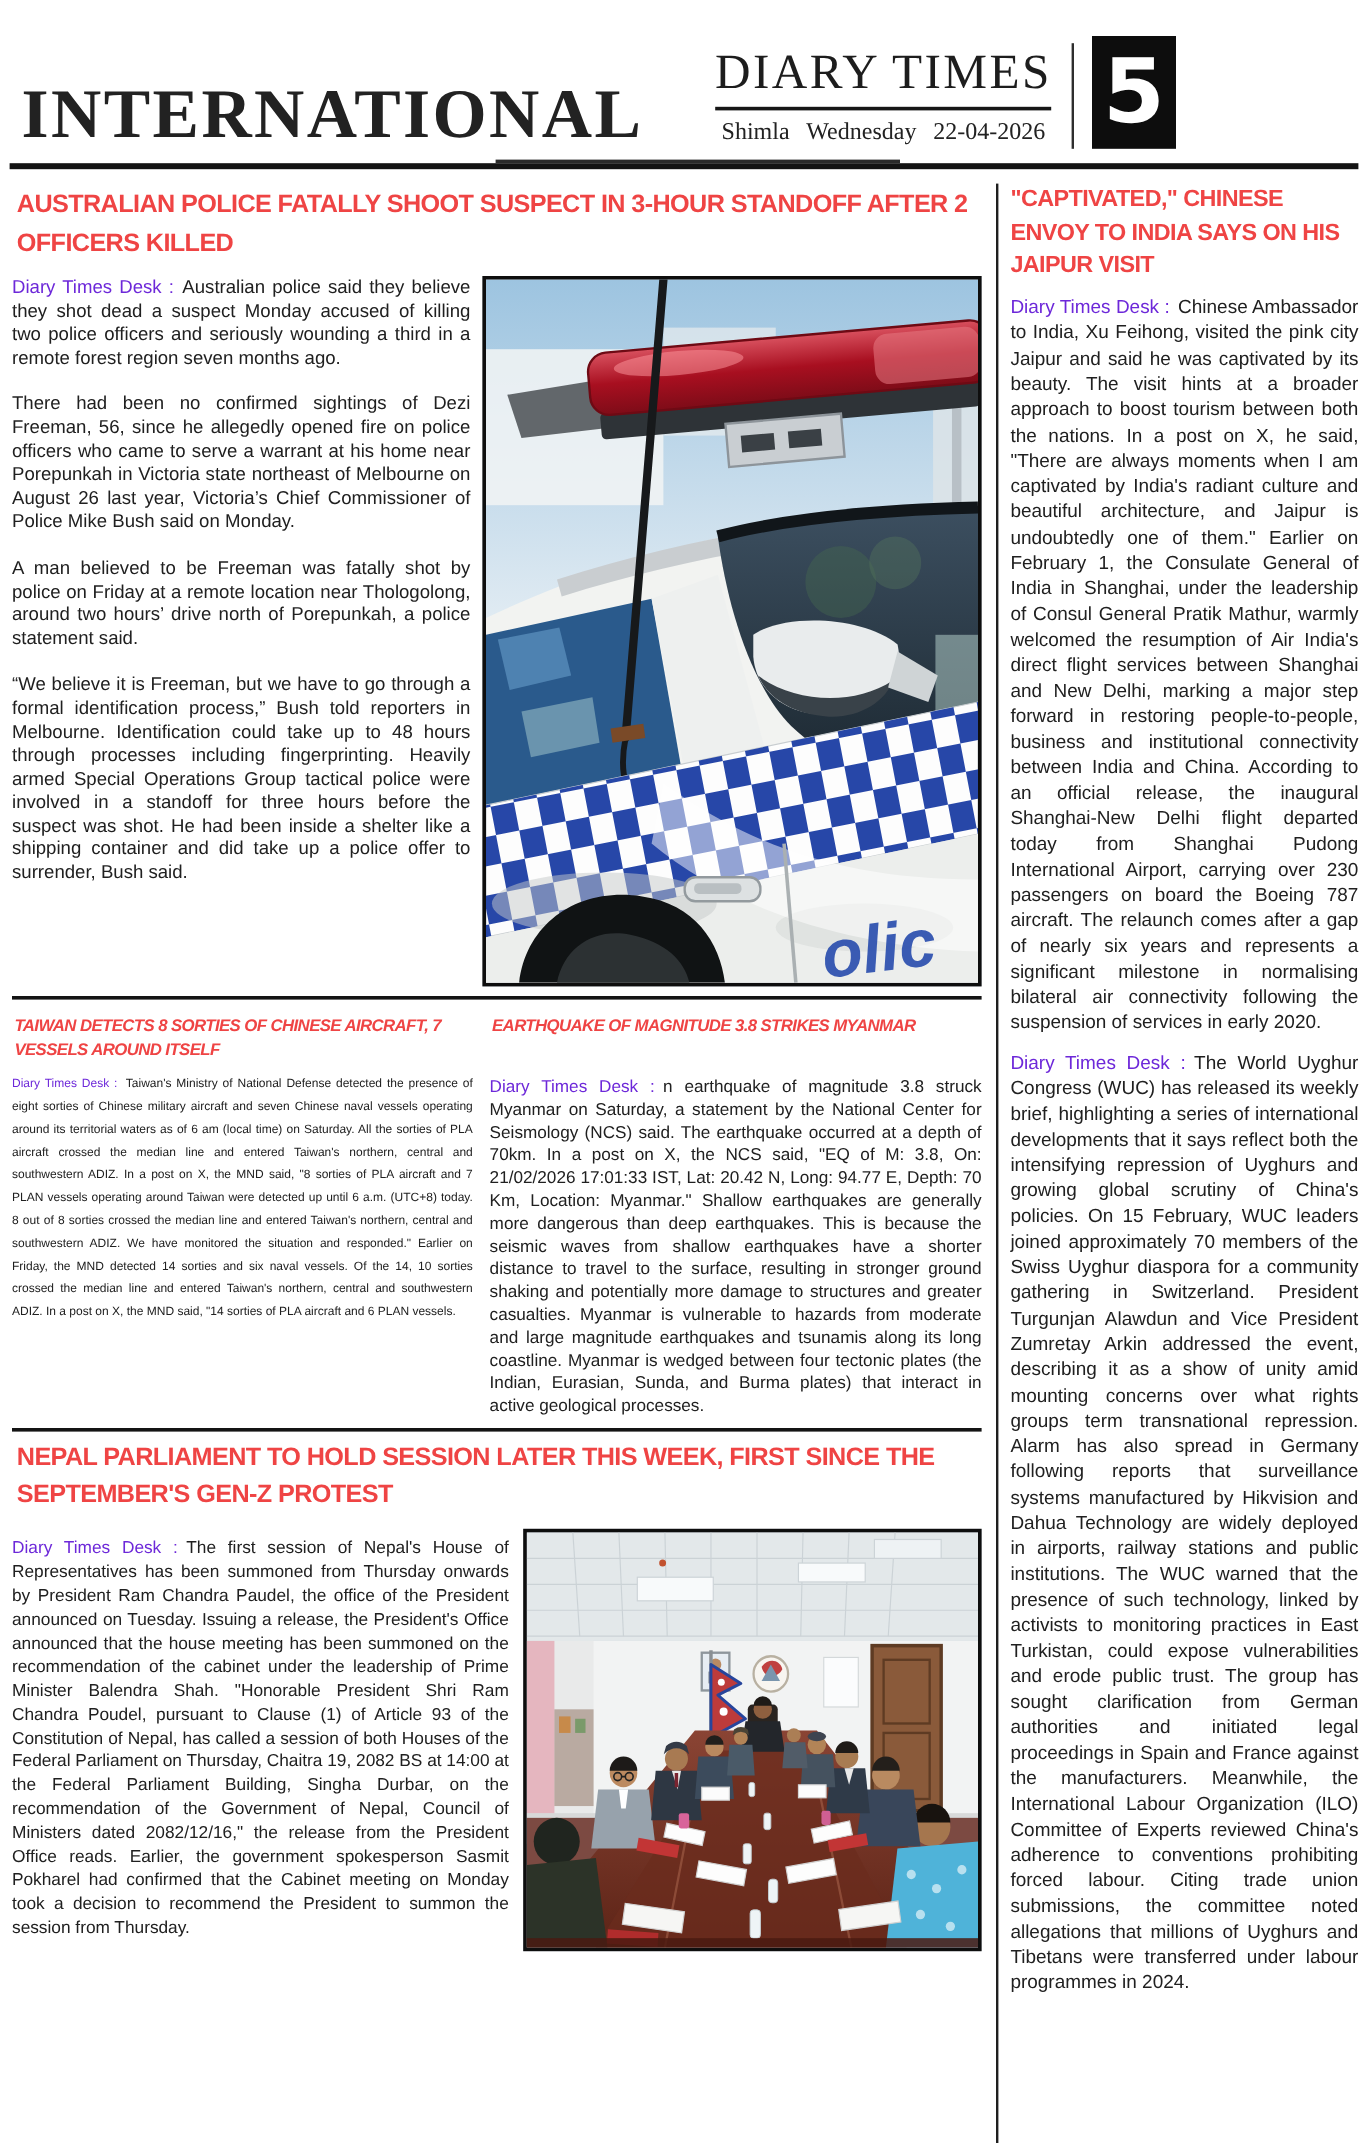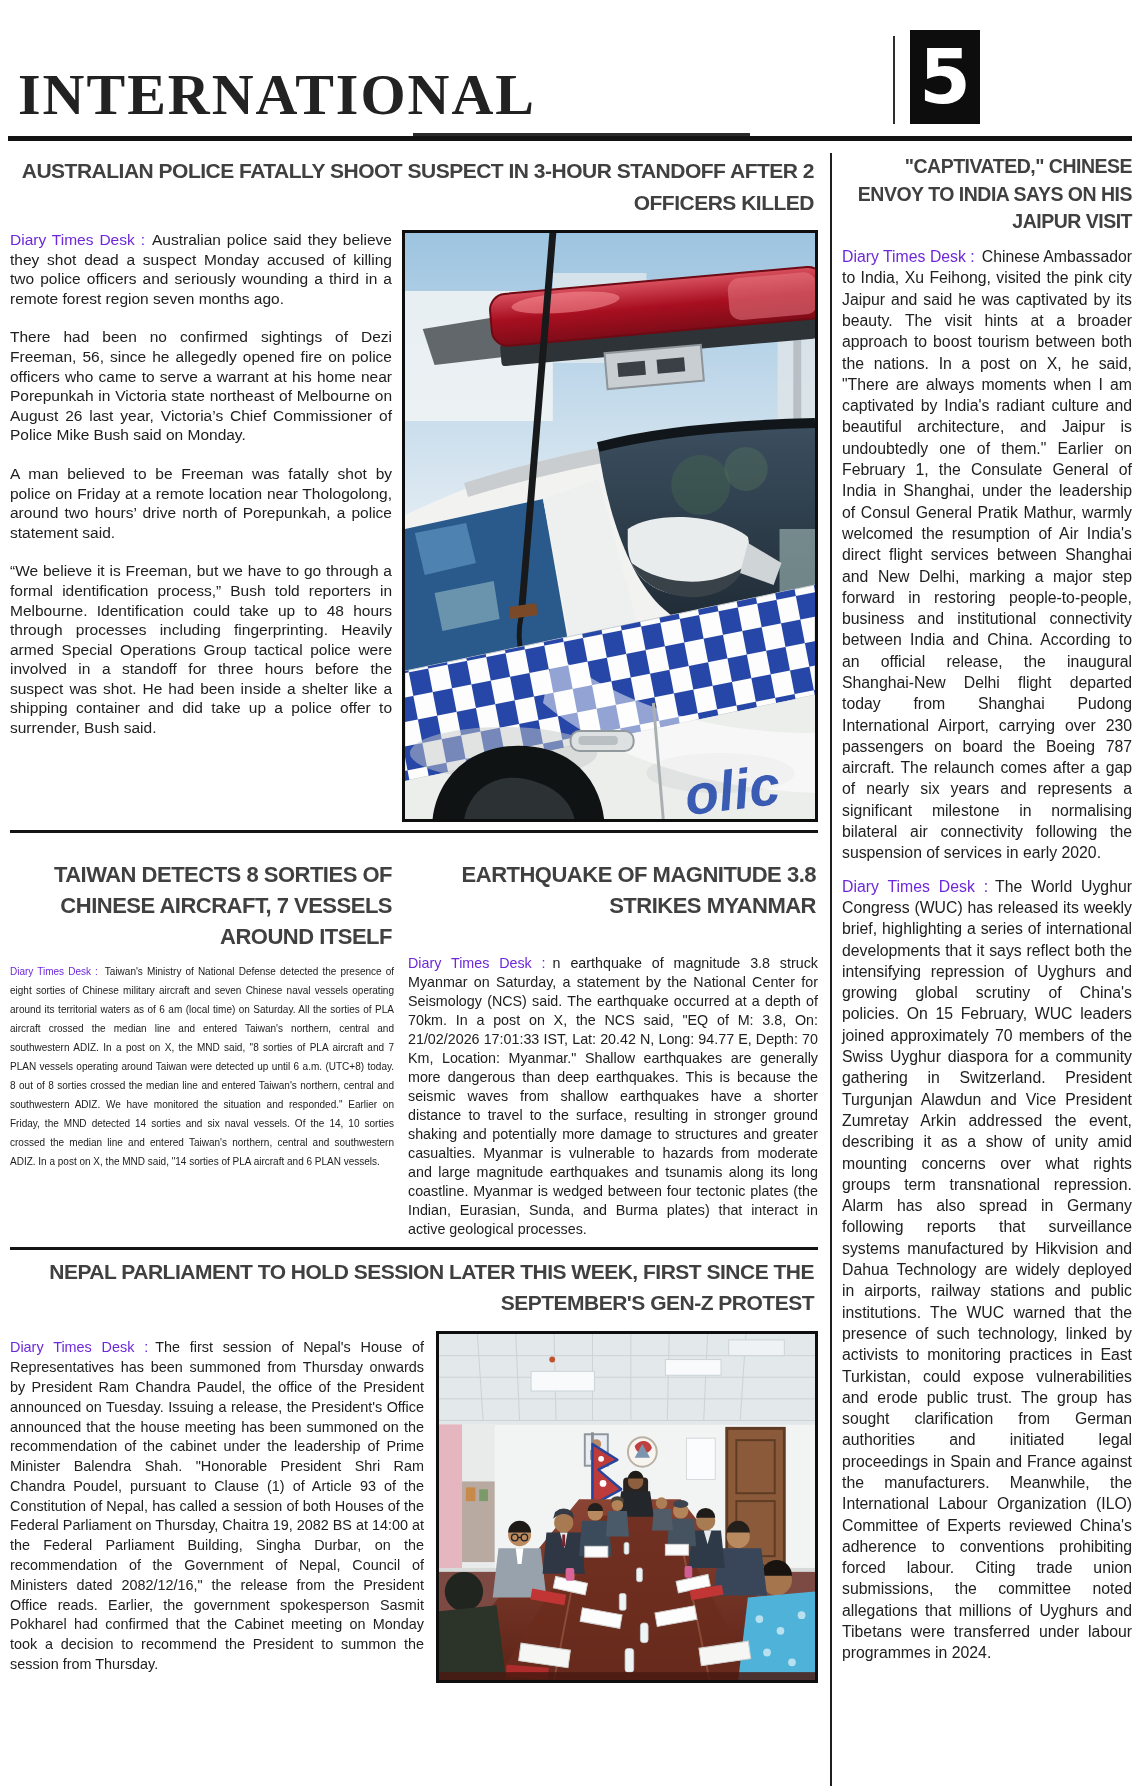--- a/index.html
+++ b/index.html
@@ -33,23 +33,23 @@
     font-family:"DejaVu Sans","Liberation Sans",sans-serif;font-size:74px;font-weight:700;line-height:1;
   }
   .topbar{height:5px;background:#131313;margin:2px 8px 0;position:relative;}
   .topbar::after{content:"";position:absolute;left:36%;top:-3px;width:30%;height:3px;background:#2a2a2a;}
   
   .content{display:flex;padding:8px 8px 0 10px;flex:1;align-items:stretch;}
   .left-sec{width:808px;flex:none;}
   .vdiv{width:2px;background:#1f1f1f;margin:4px 10px 0 12px;}
   .right-col{flex:1;min-width:0;}
   
-  .hl{font-weight:700;text-align:right;color:#404040;letter-spacing:-0.5px;}
+  .hl{font-weight:700;text-align:left;color:#ef4444;letter-spacing:-0.5px;}
   .hl-xl{font-size:21px;line-height:1.5;margin:6px 4px 12px;}
-  .hl-md{font-size:22px;line-height:1.4;margin:21px 2px 10px;}
+  .hl-md{font-size:14px;line-height:1.4;margin:6px 2px 10px;font-style:italic;}
   .hl-rc{font-size:19.5px;line-height:1.42;margin:4px 0 10px;}
   p.bp{margin:0;text-align:justify;color:#202020;}
   .byline{font-weight:400;color:#6d28d9;margin-right:7px;}
   .a1-text p{font-size:15.5px;line-height:19.6px;margin:0 0 19px;}
   .a1-body{display:flex;}
   .a1-text{width:382px;flex:none;}
   .photo{border:3px solid #0e0e0e;box-sizing:border-box;background:#cfd8de;}
   .photo svg{display:block;width:100%;height:100%;}
   .a1-photo{flex:1;margin-left:10px;height:592px;}
   .rule{height:3px;background:#141414;margin:8px 0 6px;}
@@ -64,20 +64,25 @@
   .np-photo{flex:1;margin-left:12px;height:352px;}
   .right-col p{font-size:15.8px;line-height:21.3px;margin:0 0 2px;text-align:justify;color:#202020;}
   .rc-gap{height:10px;}
 </style>
 </head>
 <body>
 
 <div class="header">
   <div class="intl">INTERNATIONAL</div>
   <div class="hspacer"></div>
+  <div class="mast">
+    <div class="mast-title">DIARY TIMES</div>
+    <div class="mast-rule"></div>
+    <div class="mast-date"><span>Shimla</span><span>Wednesday</span><span>22-04-2026</span></div>
+  </div>
   <div class="vline"></div>
   <div class="pagenum">5</div>
 </div>
 <div class="topbar"></div>
 
 <div class="content">
 
   <div class="left-sec">
 
     <div>

